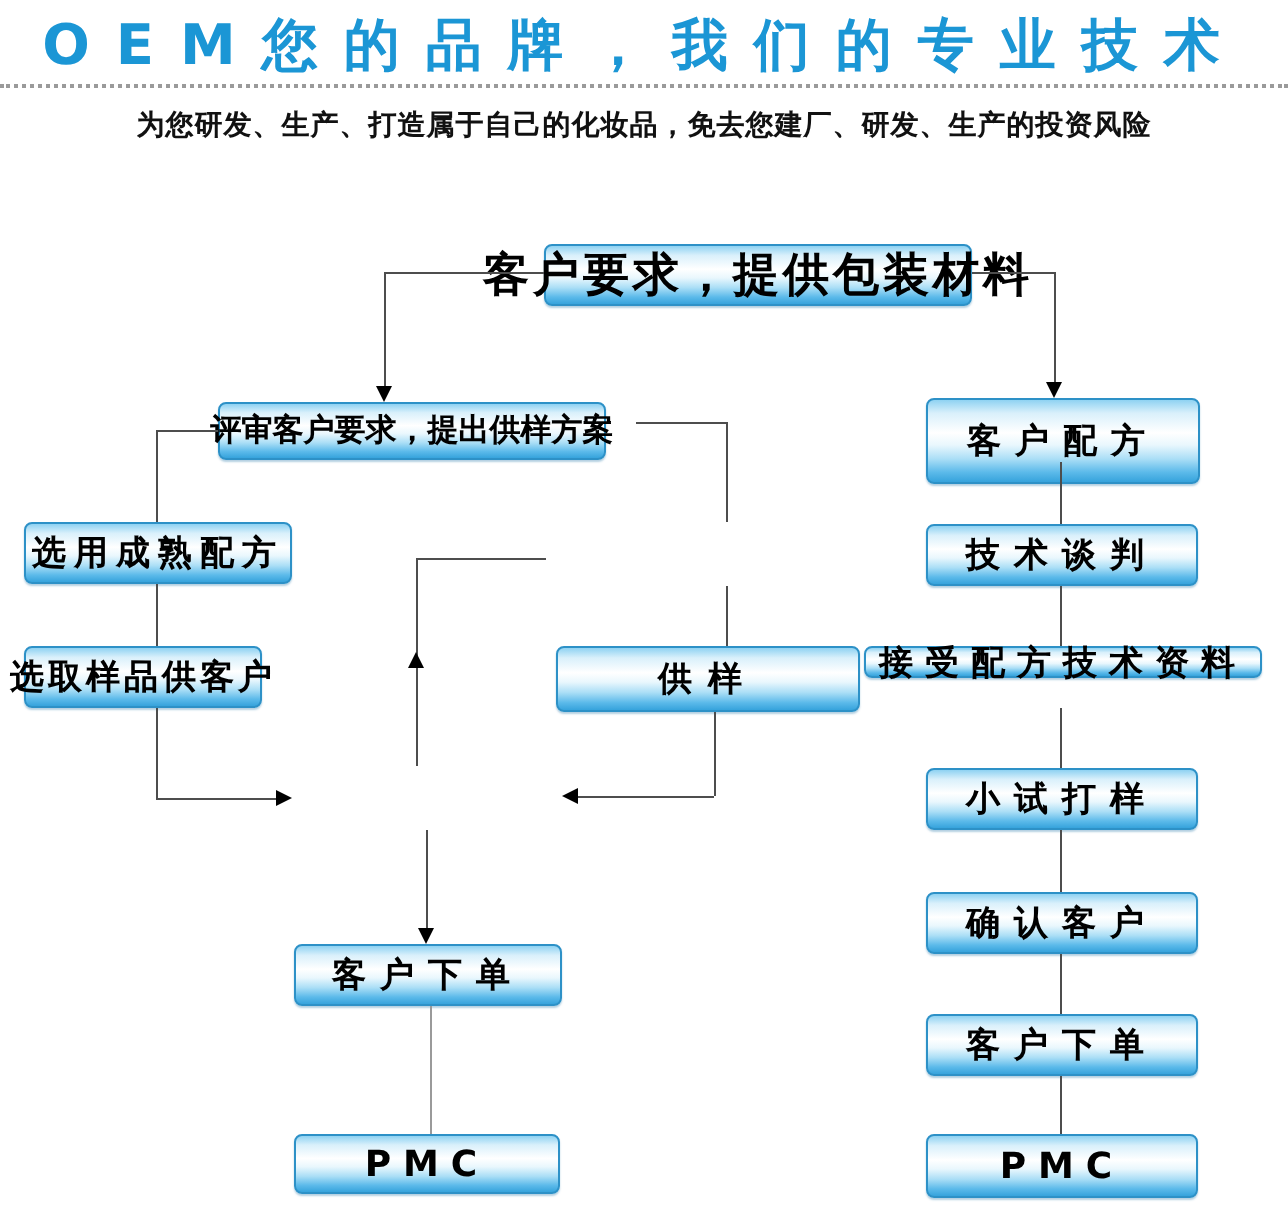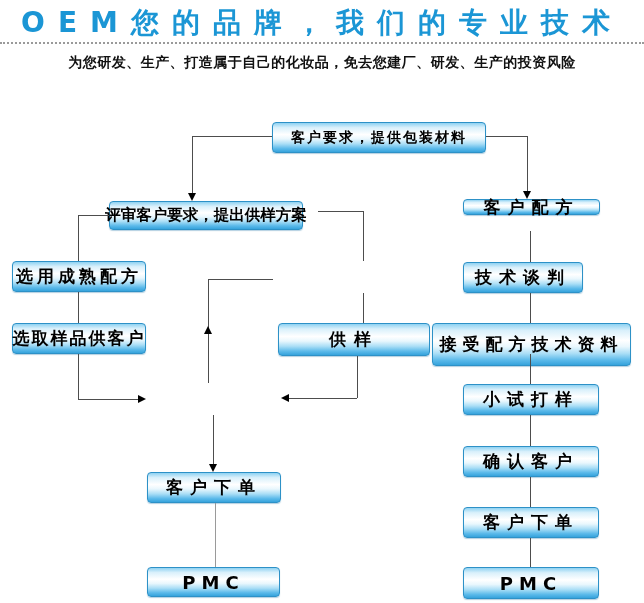--- a/index.html
+++ b/index.html
@@ -39,30 +39,30 @@
 </style>
 </head>
 <body>
 
 <div class="stage">
 
   <div class="title">OEM您的品牌，我们的专业技术</div>
   <div class="divider"></div>
   <div class="subtitle">为您研发、生产、打造属于自己的化妆品，免去您建厂、研发、生产的投资风险</div>
 
-  <div class="node" style="left:272px;top:122px;width:214px;height:31px;font-size:14px;letter-spacing:2px;">客户要求，提供包装材料</div>
+  <div class="node" style="left:272px;top:122px;width:214px;height:31px;font-size:23px;letter-spacing:2px;">客户要求，提供包装材料</div>
   <div class="node" style="left:109px;top:201px;width:194px;height:29px;font-size:15.5px;letter-spacing:0;">评审客户要求，提出供样方案</div>
   <div class="node" style="left:12px;top:261px;width:134px;height:31px;letter-spacing:4px;">选用成熟配方</div>
-  <div class="node" style="left:12px;top:323px;width:134px;height:31px;letter-spacing:2px;">选取样品供客户</div>
+  <div class="node" style="left:12px;top:323px;width:119px;height:31px;letter-spacing:2px;">选取样品供客户</div>
   <div class="node" style="left:278px;top:323px;width:152px;height:33px;letter-spacing:8px;">供样</div>
   <div class="node" style="left:147px;top:472px;width:134px;height:31px;letter-spacing:7px;">客户下单</div>
   <div class="node" style="left:147px;top:567px;width:133px;height:30px;font-size:18px;letter-spacing:6px;">PMC</div>
-  <div class="node" style="left:463px;top:199px;width:137px;height:16px;letter-spacing:7px;">客户配方</div>
-  <div class="node" style="left:463px;top:262px;width:120px;height:31px;letter-spacing:7px;">技术谈判</div>
-  <div class="node" style="left:432px;top:323px;width:199px;height:43px;letter-spacing:6px;">接受配方技术资料</div>
+  <div class="node" style="left:463px;top:199px;width:137px;height:43px;letter-spacing:7px;">客户配方</div>
+  <div class="node" style="left:463px;top:262px;width:136px;height:31px;letter-spacing:7px;">技术谈判</div>
+  <div class="node" style="left:432px;top:323px;width:199px;height:16px;letter-spacing:6px;">接受配方技术资料</div>
   <div class="node" style="left:463px;top:446px;width:136px;height:31px;letter-spacing:7px;">确认客户</div>
   <div class="node" style="left:463px;top:384px;width:136px;height:31px;letter-spacing:7px;">小试打样</div>
   <div class="node" style="left:463px;top:507px;width:136px;height:31px;letter-spacing:7px;">客户下单</div>
   <div class="node" style="left:463px;top:567px;width:136px;height:32px;font-size:18px;letter-spacing:6px;">PMC</div>
 
   <div class="hline" style="left:192px;top:136px;width:80px;"></div>
   <div class="vline" style="left:192px;top:136px;height:57px;"></div>
   <div class="arr arr-down" style="left:188px;top:193px;"></div>
 
   <div class="hline" style="left:486px;top:136px;width:41px;"></div>

